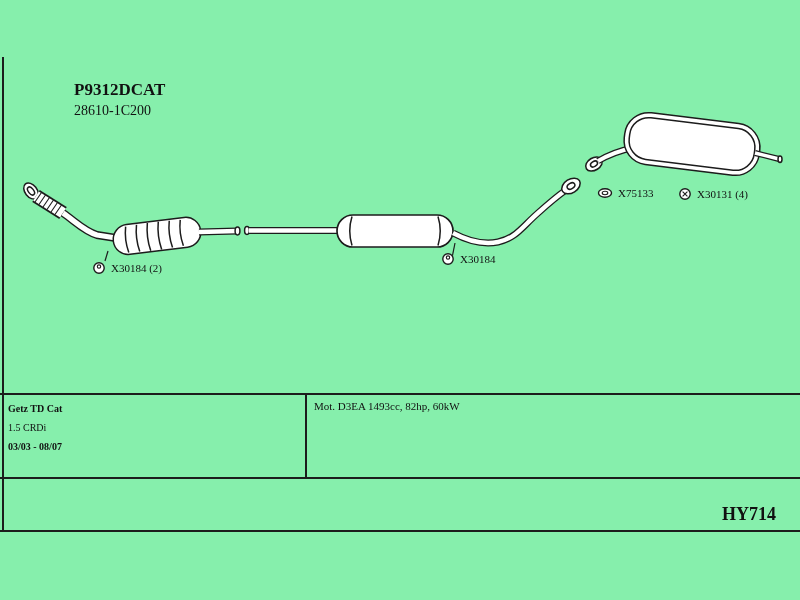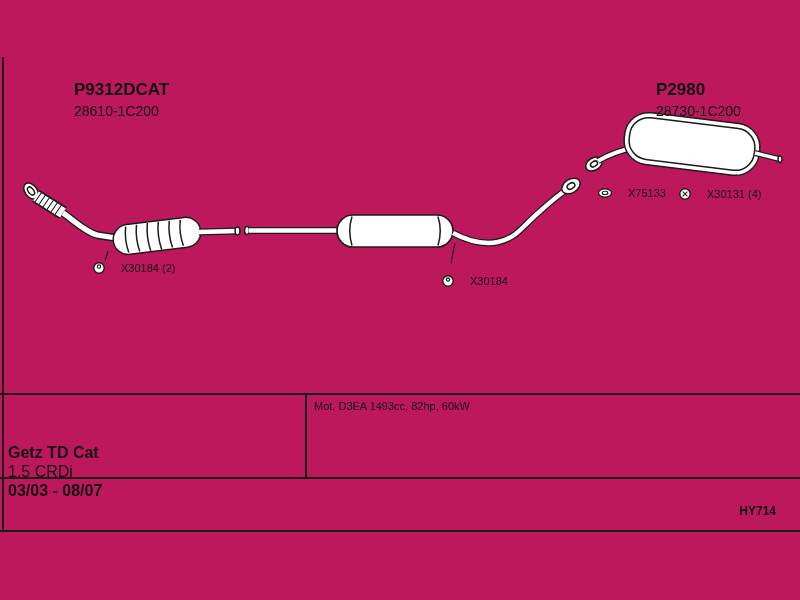--- a/index.html
+++ b/index.html
@@ -4,32 +4,32 @@
 <style>
   * { margin:0; padding:0; box-sizing:border-box; }
   html,body { width:800px; height:600px; }
   body {
     background:#ffffff;
     font-family:"Liberation Sans", sans-serif;
     color:#111111;
     position:relative;
     overflow:hidden;
   }
-  .page { position:absolute; inset:0; background:#be185d; }
+  .page { position:absolute; inset:0; background:#86efac;font-family:Liberation Serif, serif; }
   .drawing { position:absolute; left:0; top:0; }
   .part-label { position:absolute; }
   .part-label .pn { font-weight:bold; font-size:17px; white-space:nowrap; }
   .part-label .ref { font-size:14px; margin-top:3px; white-space:nowrap; }
-  .fitting { position:absolute; display:flex; align-items:center; gap:15px; font-size:11px; white-space:nowrap; }
+  .fitting { position:absolute; display:flex; align-items:center; gap:5px; font-size:11px; white-space:nowrap; }
   .fitting svg { display:block; }
   .line { position:absolute; background:#1c1c1c; }
-  .vehicle { position:absolute; font-size:16px; line-height:19px;margin-top:44px; }
+  .vehicle { position:absolute; font-size:10px; line-height:19px; }
   .bold { font-weight:bold; }
   .motor { position:absolute; font-size:11px; }
-  .code { position:absolute; font-weight:bold; font-size:12px; }
+  .code { position:absolute; font-weight:bold; font-size:18px; }
 </style>
 </head>
 <body>
 
 <div class="page">
 
   <svg class="drawing" width="800" height="392" viewBox="0 0 800 392">
     <g fill="none" stroke="#1c1c1c" stroke-width="1.5">
 
       <g transform="rotate(-38 31 191)">
@@ -105,33 +105,29 @@
         <path d="M755,153 L779,159" stroke-width="3.6" stroke="#ffffff"></path>
         <ellipse cx="780" cy="159.3" rx="2" ry="3.2" fill="#fff"></ellipse>
       </g>
     </g>
   </svg>
 
   <div class="part-label" style="left:74px; top:80px">
     <div class="pn">P9312DCAT</div>
     <div class="ref">28610-1C200</div>
   </div>
-  <div class="part-label" style="left:656px; top:80px">
-    <div class="pn">P2980</div>
-    <div class="ref">28730-1C200</div>
-  </div>
 
   <div class="fitting" style="left:92px; top:261px">
     <svg width="14" height="14" viewBox="0 0 14 14">
       <circle cx="7" cy="7" r="5.2" fill="#fff" stroke="#1c1c1c" stroke-width="1.4"></circle>
       <circle cx="7" cy="5.6" r="1.7" fill="none" stroke="#1c1c1c" stroke-width="1.1"></circle>
     </svg>
     <span>X30184 (2)</span>
   </div>
-  <div class="fitting" style="left:441px; top:274px">
+  <div class="fitting" style="left:441px; top:252px">
     <svg width="14" height="14" viewBox="0 0 14 14">
       <circle cx="7" cy="7" r="5.2" fill="#fff" stroke="#1c1c1c" stroke-width="1.4"></circle>
       <circle cx="7" cy="5.6" r="1.7" fill="none" stroke="#1c1c1c" stroke-width="1.1"></circle>
     </svg>
     <span>X30184</span>
   </div>
   <div class="fitting" style="left:597px; top:187px">
     <svg width="16" height="12" viewBox="0 0 16 12">
       <ellipse cx="8" cy="6" rx="6.5" ry="4.2" fill="#fff" stroke="#1c1c1c" stroke-width="1.4"></ellipse>
       <ellipse cx="8" cy="6" rx="2.8" ry="1.7" fill="none" stroke="#1c1c1c" stroke-width="1.1"></ellipse>

